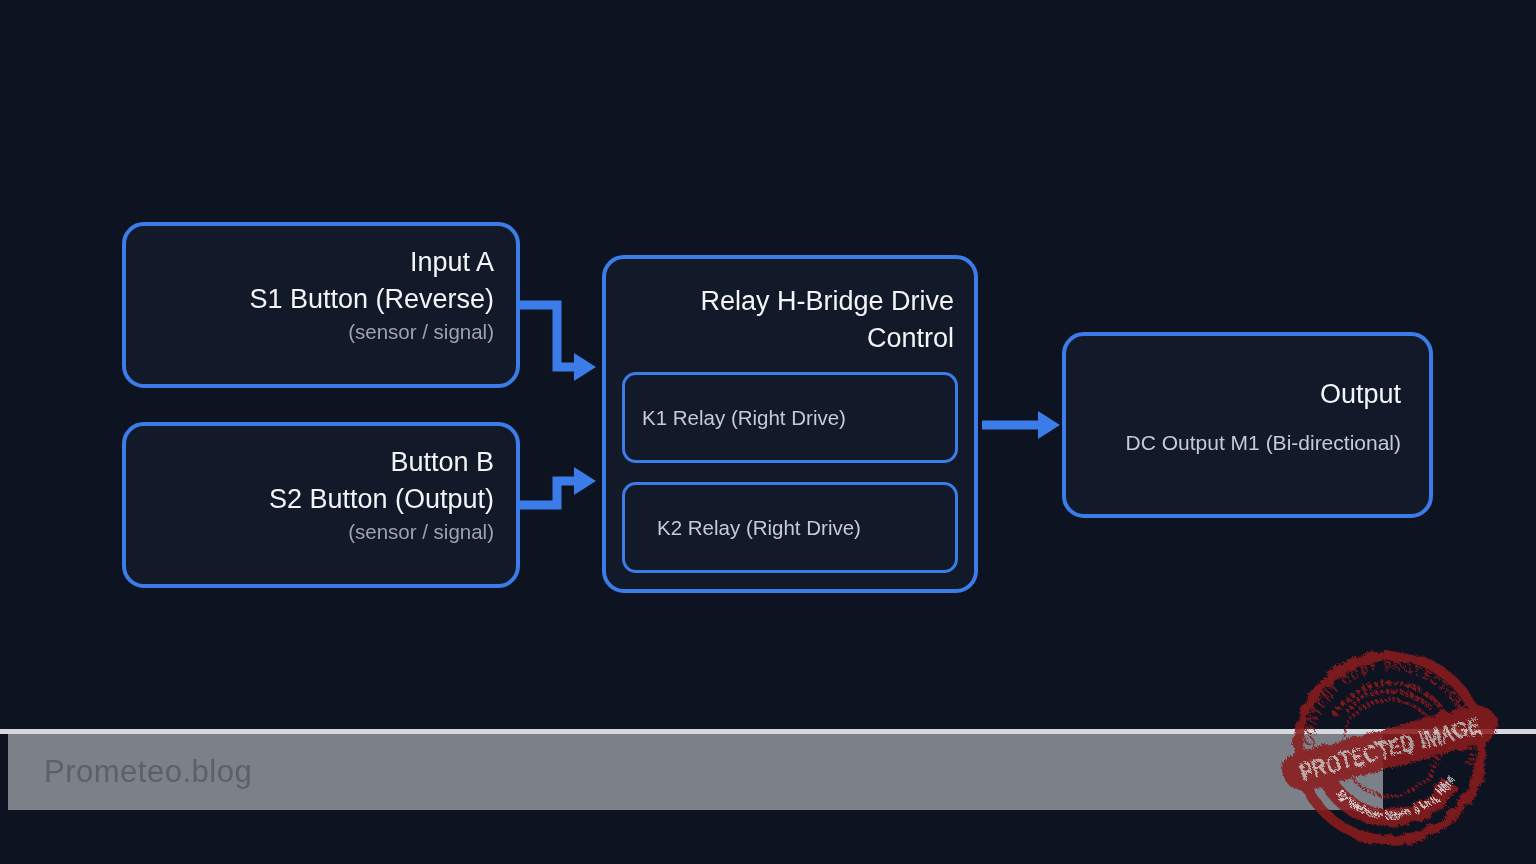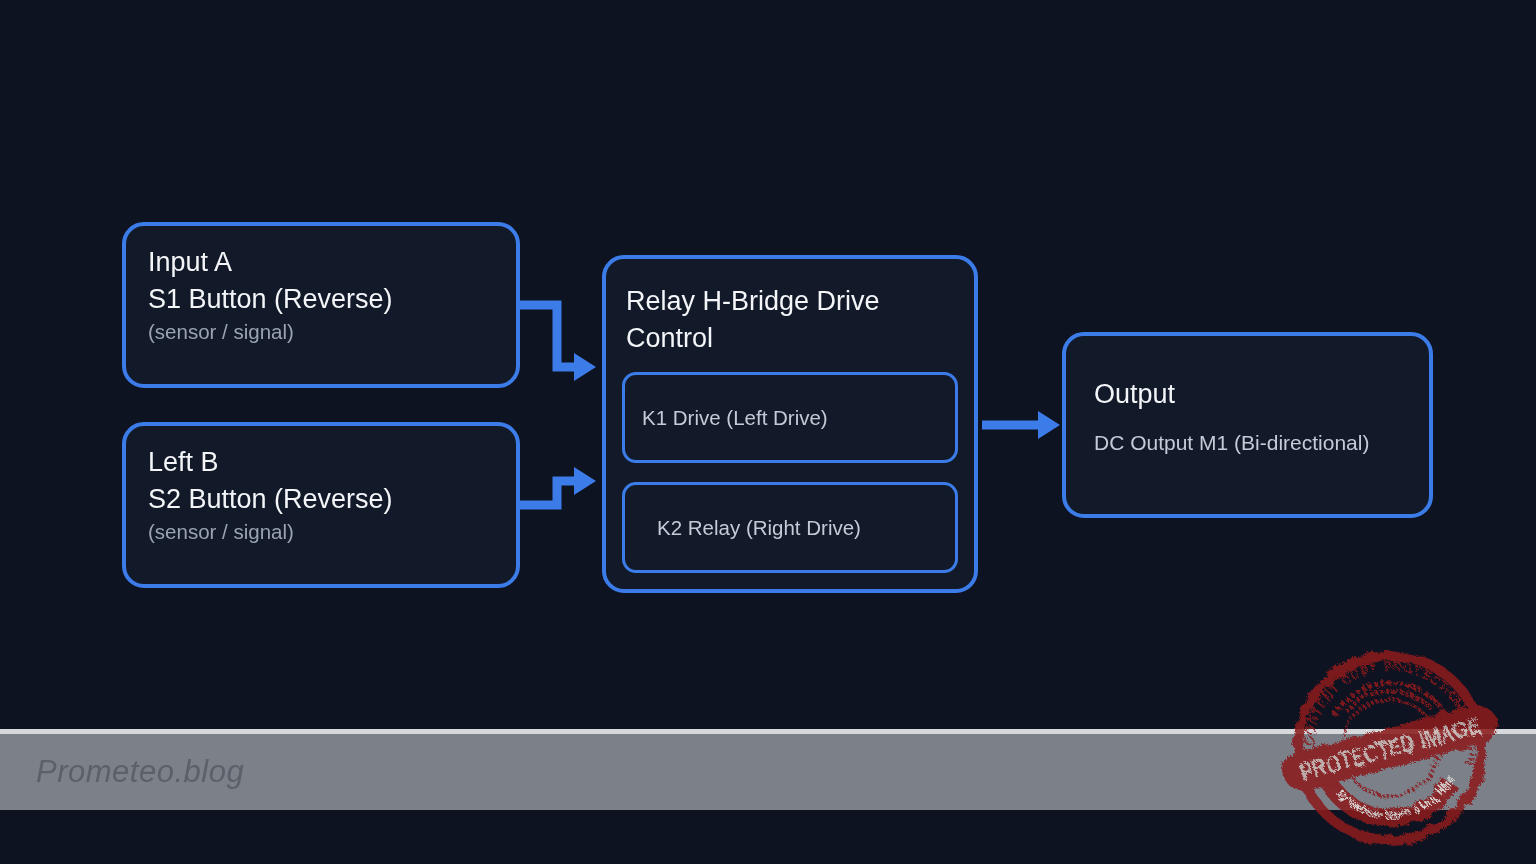--- a/index.html
+++ b/index.html
@@ -15,20 +15,21 @@
     --stamp-red:#8c1a1e;
     --stamp-white:#e9e6e1;
     --stamp-band-text:#c9b7b3;
   }
   *{margin:0;padding:0;box-sizing:border-box;}
   html,body{background:#000;}
   body{font-family:"Liberation Sans",sans-serif;}
   .stage{
     position:relative;width:1536px;height:864px;overflow:hidden;
     background:var(--page-bg);
+    text-align:right;
   }
   .node{
     position:absolute;
     background:var(--node-bg);
     border:4px solid var(--accent);
     border-radius:22px;
     color:var(--title-color);
   }
   .node-title{font-size:27px;line-height:37px;font-weight:400;color:var(--title-color);}
   .node-note{font-size:20.5px;line-height:28px;color:var(--note-color);}
@@ -47,23 +48,23 @@
     padding-left:17px;
     font-size:20.5px;color:var(--sub-color);
   }
   .subnode.k1{top:113px;}
   .subnode.k2{top:223px;padding-left:32px;}
   svg.arrows{position:absolute;left:0;top:0;width:1536px;height:864px;pointer-events:none;}
   .arrow-line{stroke:var(--accent);fill:none;stroke-width:9;}
   .arrow-head{fill:var(--accent);stroke:none;}
   .footer-strip{position:absolute;left:0;top:729px;width:1536px;height:5px;background:var(--footer-strip);}
   .footer-bar{
-    position:absolute;left:0;top:734px;width:1536px;height:76px;
+    position:absolute;left:8px;top:734px;width:1375px;height:76px;
     background:var(--footer-bar);
-    display:flex;align-items:center;font-style:italic;
+    display:flex;align-items:center;
   }
   .brand{font-size:31px;color:var(--footer-text);margin-left:36px;letter-spacing:0.5px;}
   svg.stamp{position:absolute;left:1280px;top:638px;width:220px;height:220px;overflow:visible;z-index:5;}
   .stamp-stroke{stroke:var(--stamp-red);fill:none;}
   .stamp-fill{fill:var(--stamp-red);}
   .stamp-arc-text{fill:var(--stamp-red);font-family:"Liberation Sans",sans-serif;font-weight:bold;}
   .stamp-band-label{fill:var(--stamp-band-text);font-family:"Liberation Sans",sans-serif;font-weight:bold;}
   .stamp-bottom-label{fill:var(--stamp-white);font-family:"Liberation Sans",sans-serif;font-weight:bold;}
 </style>
 </head>
@@ -74,30 +75,30 @@
   <div class="node node-input-a">
     <div class="node-title">
       <div>Input A</div>
       <div>S1 Button (Reverse)</div>
     </div>
     <div class="node-note">(sensor / signal)</div>
   </div>
 
   <div class="node node-input-b">
     <div class="node-title">
-      <div>Left B</div>
-      <div>S2 Button (Reverse)</div>
+      <div>Button B</div>
+      <div>S2 Button (Output)</div>
     </div>
     <div class="node-note">(sensor / signal)</div>
   </div>
 
   <div class="node node-relay">
     <div class="node-title">Relay H-Bridge Drive Control</div>
     <div class="subnode k1">
-      <span>K1 Drive (Left Drive)</span>
+      <span>K1 Relay (Right Drive)</span>
     </div>
     <div class="subnode k2">
       <span>K2 Relay (Right Drive)</span>
     </div>
   </div>
 
   <div class="node node-output">
     <div class="node-title">Output</div>
     <div class="node-sub">DC Output M1 (Bi-directional)</div>
   </div>

